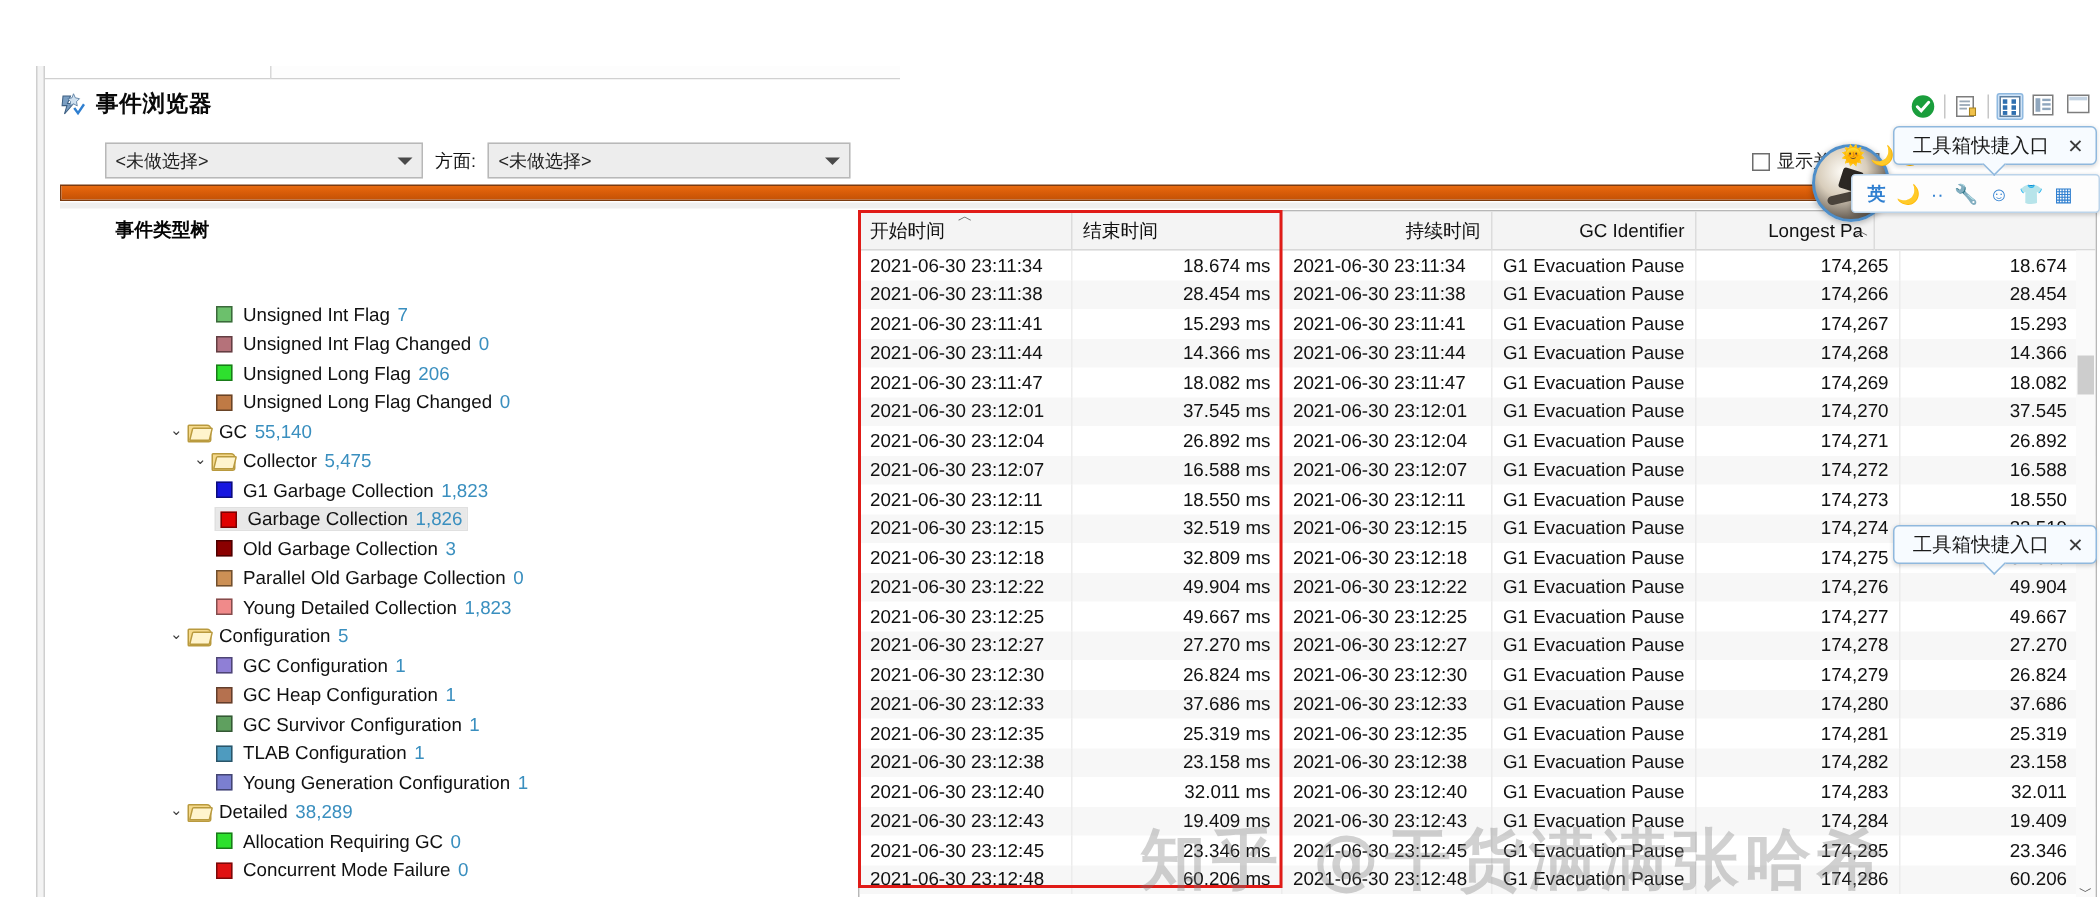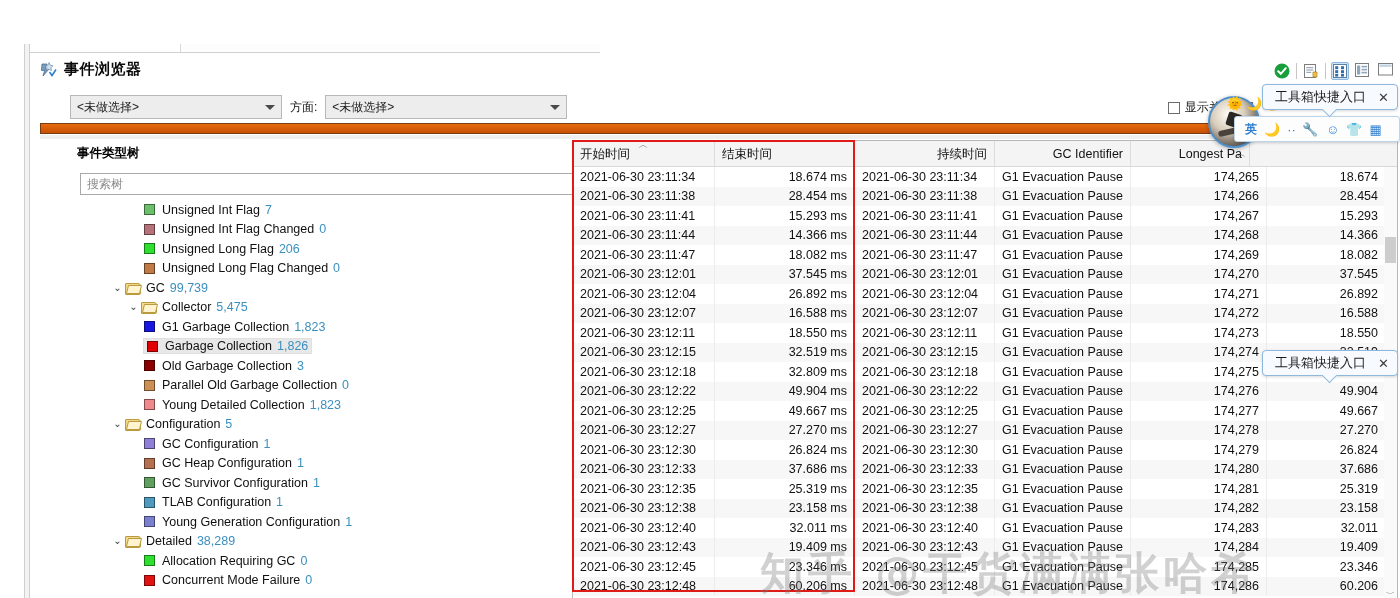--- a/index.html
+++ b/index.html
@@ -404,23 +404,20 @@
       <span class="chk"></span>
     </div>
 
     <div class="timeline">
       <div class="fill"></div>
     </div>
     <div class="timeline-shadow"></div>
 
     <div class="tree-panel">
       <div class="tree-title">事件类型树</div>
-      <div class="tree-search">
-        <span>搜索树</span>
-      </div>
       <div class="tree-body" id="tree-body">
           <div class="tnode" style="padding-left: 64px;">
             <div class="inner">
               <span class="sw" style="background: rgb(108, 192, 108);"></span>
               <span class="lbl">Unsigned Int Flag</span>
               <span class="cnt">7</span>
             </div>
           </div>
           <div class="tnode" style="padding-left: 64px;">
             <div class="inner">
@@ -441,21 +438,21 @@
               <span class="sw" style="background: rgb(191, 122, 69);"></span>
               <span class="lbl">Unsigned Long Flag Changed</span>
               <span class="cnt">0</span>
             </div>
           </div>
           <div class="tnode" style="padding-left: 32px;">
             <div class="inner">
               <span class="chev">⌄</span>
               <span class="folder"></span>
               <span class="lbl">GC</span>
-              <span class="cnt">99,739</span>
+              <span class="cnt">55,140</span>
             </div>
           </div>
           <div class="tnode" style="padding-left: 48px;">
             <div class="inner">
               <span class="chev">⌄</span>
               <span class="folder"></span>
               <span class="lbl">Collector</span>
               <span class="cnt">5,475</span>
             </div>
           </div>

